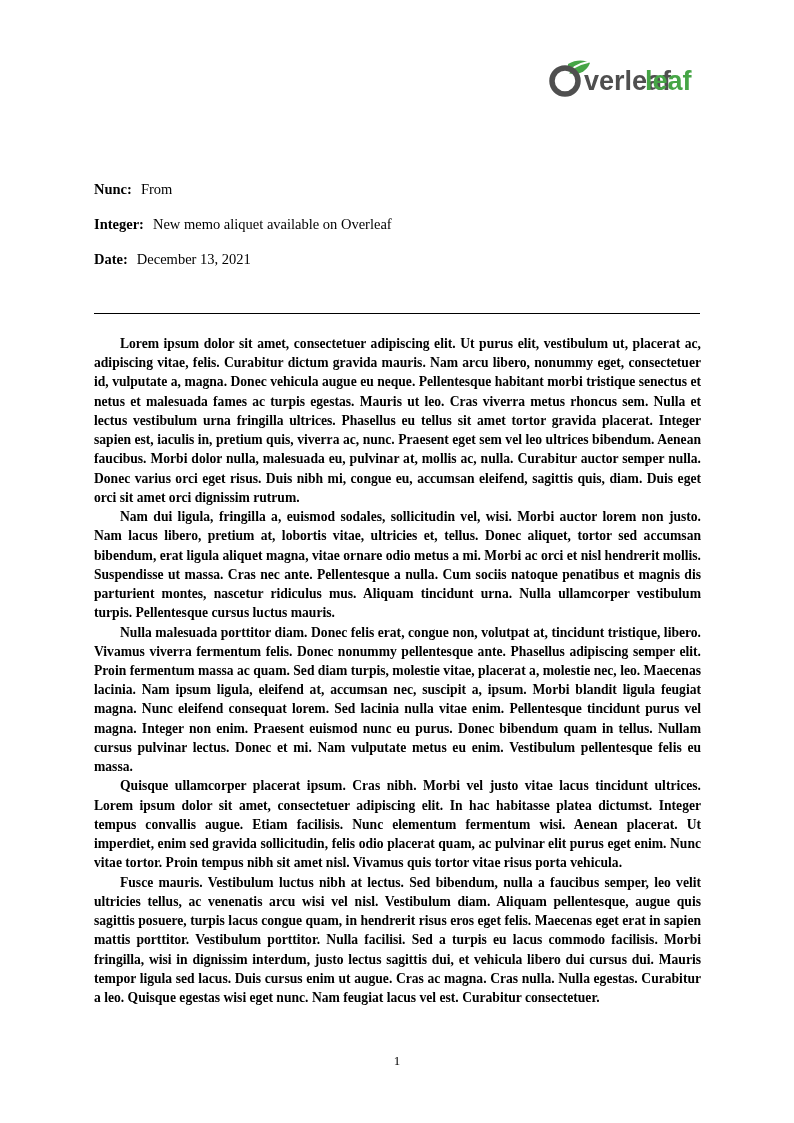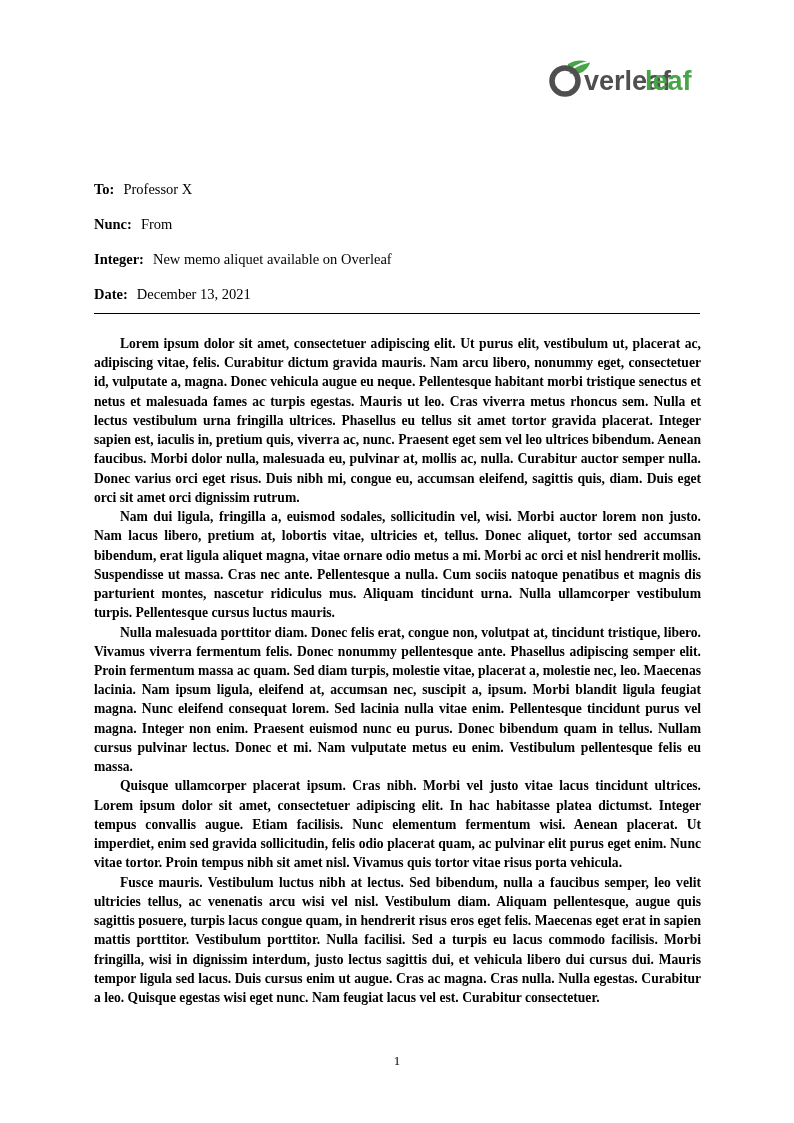--- a/index.html
+++ b/index.html
@@ -103,24 +103,20 @@
 
       <circle cx="38" cy="50" r="26" fill="none" stroke="#4f4f4f" stroke-width="11"></circle>
 
       <text x="76" y="68" font-family="'Liberation Sans', sans-serif" font-size="54" font-weight="bold" fill="#4f4f4f">verleaf</text>
       <text x="198" y="68" font-family="'Liberation Sans', sans-serif" font-size="54" font-weight="bold" fill="#46a546">leaf</text>
     </svg>
   </div>
 
   <div class="memo-head">
     <div class="field-row">
-      <span class="field-label">To:</span>
-      <span class="field-value">Professor X</span>
-    </div>
-    <div class="field-row">
       <span class="field-label">Nunc:</span>
       <span class="field-value">From</span>
     </div>
     <div class="field-row">
       <span class="field-label">Integer:</span>
       <span class="field-value">New memo aliquet available on Overleaf</span>
     </div>
     <div class="field-row">
       <span class="field-label">Date:</span>
       <span class="field-value">December 13, 2021</span>

